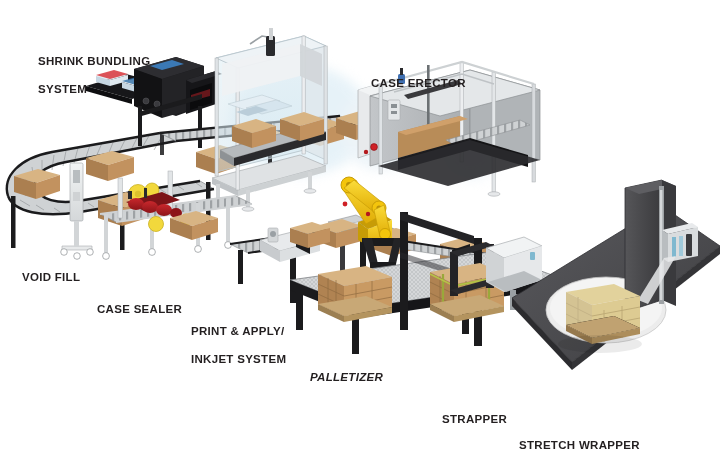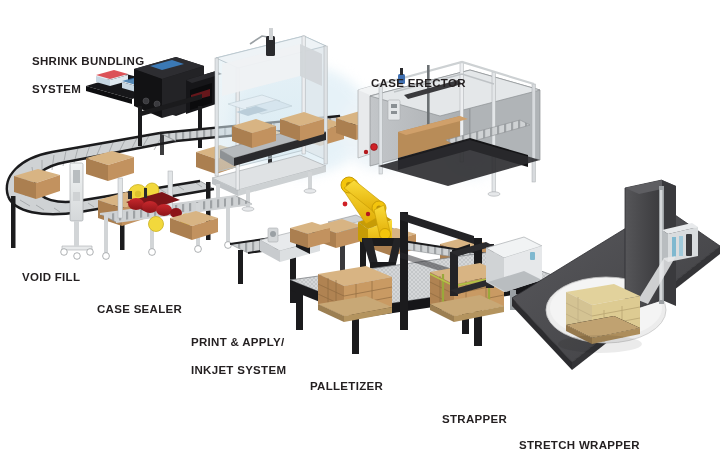--- a/index.html
+++ b/index.html
@@ -583,44 +583,44 @@
         <path d="M566 325 L592 338 L640 328 L614 316 Z" fill="#c0a271"></path>
         <path d="M566 325 L592 338 L592 344 L566 331 Z" fill="#96794d"></path>
         <path d="M592 338 L640 328 L640 334 L592 344 Z" fill="#ad8e5c"></path>
       </g>
 
       <ellipse cx="600" cy="344" rx="42" ry="9" fill="#000000" opacity="0.08"></ellipse>
     </g>
 
   </svg>
 
-  <div class="label" style="left:18px; top:40px;">
+  <div class="label" style="left:24px; top:40px;">
     <span>SHRINK BUNDLING</span><br>
     <span>SYSTEM</span>
   </div>
 
 
   <div class="label" style="left:357px; top:62px;">
     <span>CASE ERECTOR</span>
   </div>
 
   <div class="label" style="left:8px; top:256px;">
     <span>VOID FILL</span>
   </div>
 
   <div class="label" style="left:83px; top:288px;">
     <span>CASE SEALER</span>
   </div>
 
-  <div class="label" style="left:177px; top:321px;">
+  <div class="label" style="left:177px; top:310px;">
     <span>PRINT &amp; APPLY/</span><br>
     <span>INKJET SYSTEM</span>
   </div>
 
-  <div class="label" style="left:296px; top:365px;">
+  <div class="label" style="left:296px; top:356px;font-style:italic;">
     <span>PALLETIZER</span>
   </div>
 
   <div class="label" style="left:428px; top:398px;">
     <span>STRAPPER</span>
   </div>
 
   <div class="label" style="left:505px; top:424px;">
     <span>STRETCH WRAPPER</span>
   </div>

